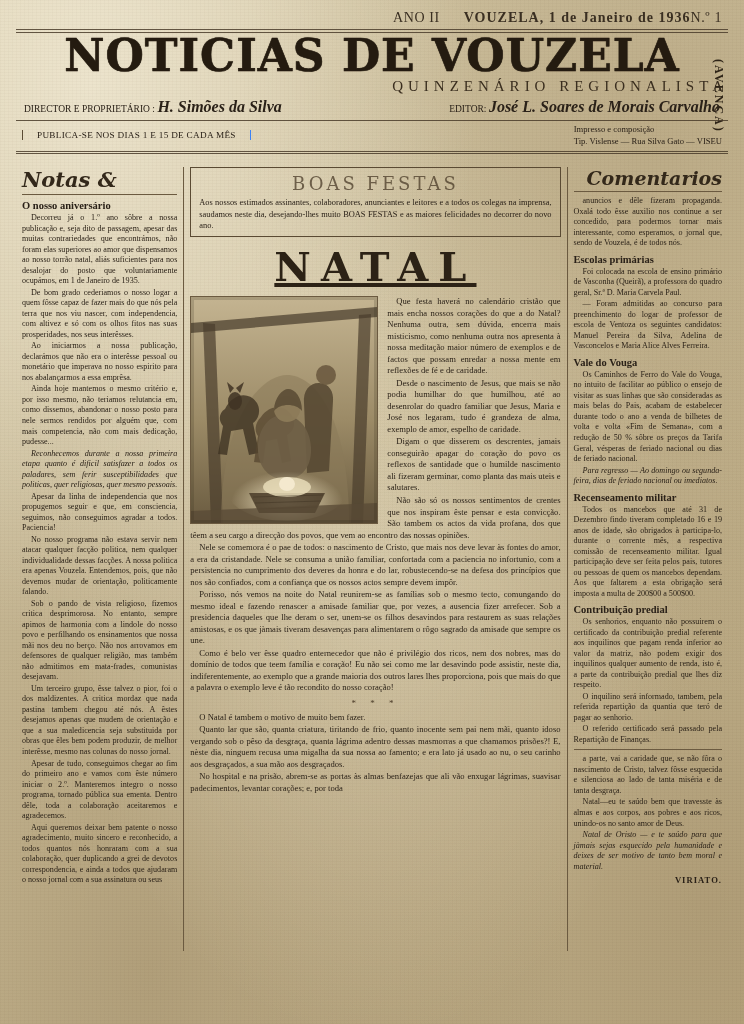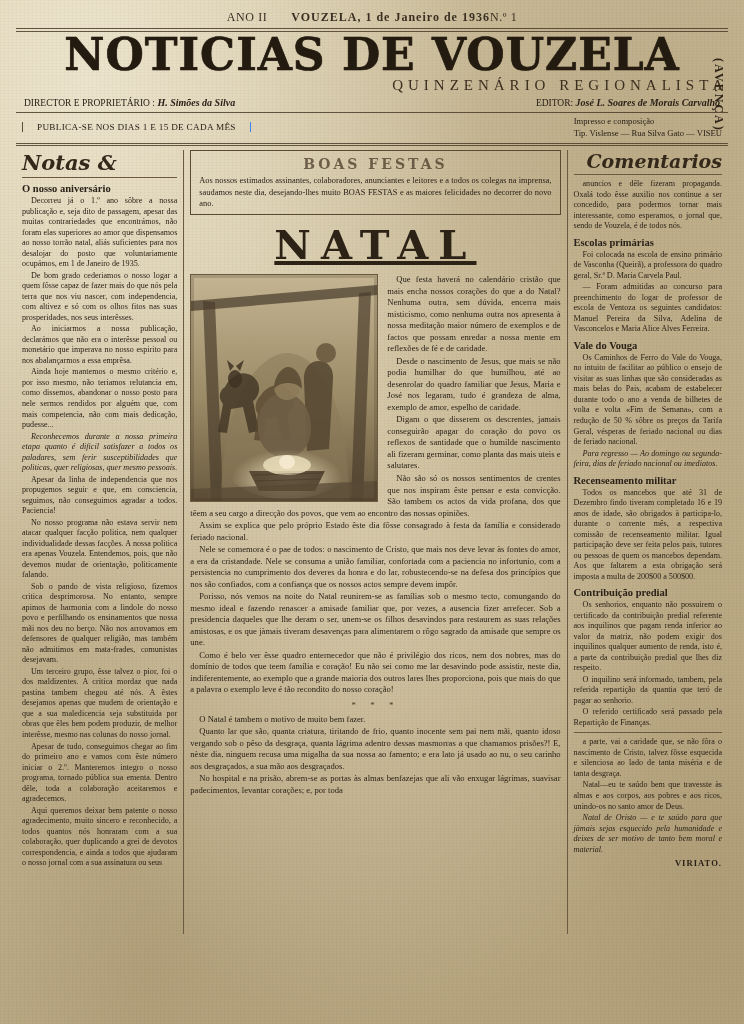--- a/index.html
+++ b/index.html
@@ -28,22 +28,22 @@
       repeating-linear-gradient(0deg, rgba(90,70,40,.035) 0 1px, rgba(255,255,255,0) 1px 3px),
       repeating-linear-gradient(90deg, rgba(90,70,40,.03) 0 1px, rgba(255,255,255,0) 1px 4px);
     mix-blend-mode:multiply;
     opacity:.7;
     pointer-events:none;
   }
   .sheet{position:absolute;inset:0;padding:10px 16px 8px 16px;box-sizing:border-box;}
 
   
   .topline{
-    display:flex;justify-content:center;align-items:baseline;
-    font-size:12px;letter-spacing:.6px;
+    display:flex;justify-content:flex-end;align-items:baseline;
+    font-size:14px;letter-spacing:.6px;
     padding:0 6px 2px 6px;
     color:#3a2f22;
   }
   .topline .mid{font-weight:bold;letter-spacing:1px;margin-left:24px;}
   .rule{border-top:1.3px solid #4a3c2a;opacity:.85;margin:1px 0 0 0;}
   .rule.thin{border-top:.7px solid #4a3c2a;margin-top:1.5px;}
 
   .masthead{
     position:relative;
     text-align:center;
@@ -69,41 +69,41 @@
   .subtitle{
     margin-top:2px;
     font-size:15px;letter-spacing:5px;
     color:#3a2e1f;
     text-align:right;
   }
   .ownerline{
     display:flex;justify-content:space-between;
     font-size:9.5px;padding:3px 8px 2px 8px;
   }
-  .ownerline b{font-size:10px;margin-top:32px;}
+  .ownerline b{font-size:16px;margin-top:32px;}
   .ownerline .nm{font-weight:bold;font-style:italic;}
 
   .infobar{
     display:flex;justify-content:space-between;align-items:stretch;
     font-size:8.6px;padding:2px 6px;
     gap:6px;
   }
   .infobar .cell{line-height:1.45;}
   .infobar .mid{
     text-align:left;align-self:center;
     font-size:9.2px;letter-spacing:.3px;
     border-left:1px solid #5a4a33;border-right:1px solid #3b82f6;
     padding:0 14px;
   }
   .infobar .right{text-align:left;}
 
   
   .body{
     display:flex;
-    margin-top:4px;
+    margin-top:13px;
     height:784px;
   }
   .col{padding:0 6px;box-sizing:border-box;}
   .col.left{width:172px;border-right:1px solid #6b5a40;}
   .col.center{width:392px;border-right:1px solid #6b5a40;}
   .col.right{width:164px;}
 
   .sec-head{
     font-family:"DejaVu Serif",serif;
     font-style:italic;font-weight:bold;
@@ -129,22 +129,22 @@
   .col.center p.t{font-size:8.6px;line-height:1.34;}
 
   
   .festas{
     border:1.2px solid #5a4a33;
     padding:5px 8px;
     margin:0 0 6px 0;
     text-align:justify;
   }
   .festas .bf{
-    text-align:center;font-weight:bold;letter-spacing:3px;
-    font-size:14px;color:#4a3b28;opacity:.75;margin-bottom:3px;
+    text-align:center;font-weight:normal;letter-spacing:3px;
+    font-size:18px;color:#4a3b28;opacity:.75;margin-bottom:3px;
     font-family:"DejaVu Serif",serif;
   }
   .festas p{margin:0;font-size:8.4px;line-height:1.35;}
 
   .natal{
     text-align:center;
     font-family:"DejaVu Serif",serif;
     font-weight:bold;
     font-size:40px;
     letter-spacing:10px;
@@ -287,21 +287,20 @@
 
             <rect x="0" y="0" width="186" height="226" fill="none" stroke="#2f2618" stroke-width="6" opacity=".18"></rect>
           </svg>
         </div>
       </div>
 
       <p class="t">Que festa haverá no calendário cristão que mais encha nossos corações do que a do Natal? Nenhuma outra, sem dúvida, encerra mais misticismo, como nenhuma outra nos apresenta à nossa meditação maior número de exemplos e de factos que possam enredar a nossa mente em reflexões de fé e de caridade.</p>
       <p class="t">Desde o nascimento de Jesus, que mais se não podia humilhar do que humilhou, até ao desenrolar do quadro familiar que Jesus, Maria e José nos legaram, tudo é grandeza de alma, exemplo de amor, espelho de caridade.</p>
       <p class="t">Digam o que disserem os descrentes, jamais conseguirão apagar do coração do povo os reflexos de santidade que o humilde nascimento ali fizeram germinar, como planta das mais uteis e salutares.</p>
       <p class="t">Não são só os nossos sentimentos de crentes que nos inspiram êste pensar e esta convicção. São tambem os actos da vida profana, dos que têem a seu cargo a direcção dos povos, que vem ao encontro das nossas opiniões.</p>
-      <p class="t">Assim se explica que pelo próprio Estado êste dia fôsse consagrado à festa da família e considerado feriado nacional.</p>
       <p class="t">Nele se comemora é o pae de todos: o nascimento de Cristo, que mais nos deve levar às fontes do amor, a era da cristandade. Nele se consuma a união familiar, confortada com a paciencia no infortunio, com a persistencia no cumprimento dos deveres da honra e do lar, robustecendo-se na defesa dos princípios que nos são confiados, com a confiança que os nossos actos sempre devem impôr.</p>
       <p class="t">Porisso, nós vemos na noite do Natal reunirem-se as famílias sob o mesmo tecto, comungando do mesmo ideal e fazendo renascer a amisade familiar que, por vezes, a ausencia fizer arrefecer. Sob a presidencia daqueles que lhe deram o ser, unem-se os filhos desavindos para restaurem as suas relações amistosas, e os que jàmais tiveram desavenças para alimentarem o rôgo sagrado da amisade que sempre os une.</p>
       <p class="t">Como é belo ver êsse quadro enternecedor que não é privilégio dos ricos, nem dos nobres, mas do domínio de todos que teem família e coração! Eu não sei como me lar desavindo pode assistir, neste dia, indiferentemente, ao exemplo que a grande maioria dos outros lares lhes proporciona, pois que mais do que a palavra o exemplo leve é tão recondito do nosso coração!</p>
       <div class="stars">* * *</div>
       <p class="t">O Natal é tambem o motivo de muito bem fazer.</p>
       <p class="t">Quanto lar que são, quanta criatura, tiritando de frio, quanto inocente sem pai nem mãi, quanto idoso vergando sob o pêso da desgraça, quanta lágrima adentro dessas masmorras a que chamamos prisões?! E, nèste dia, ninguem recusa uma migalha da sua nossa ao famento; e era lato já usado ao nu, o seu carinho aos desgraçados, a sua mão aos desgraçados.</p>
       <p class="t">No hospital e na prisão, abrem-se as portas às almas benfazejas que ali vão enxugar lágrimas, suavisar padecimentos, levantar corações; e, por toda</p>
     </div>
 
     <div class="col right">

